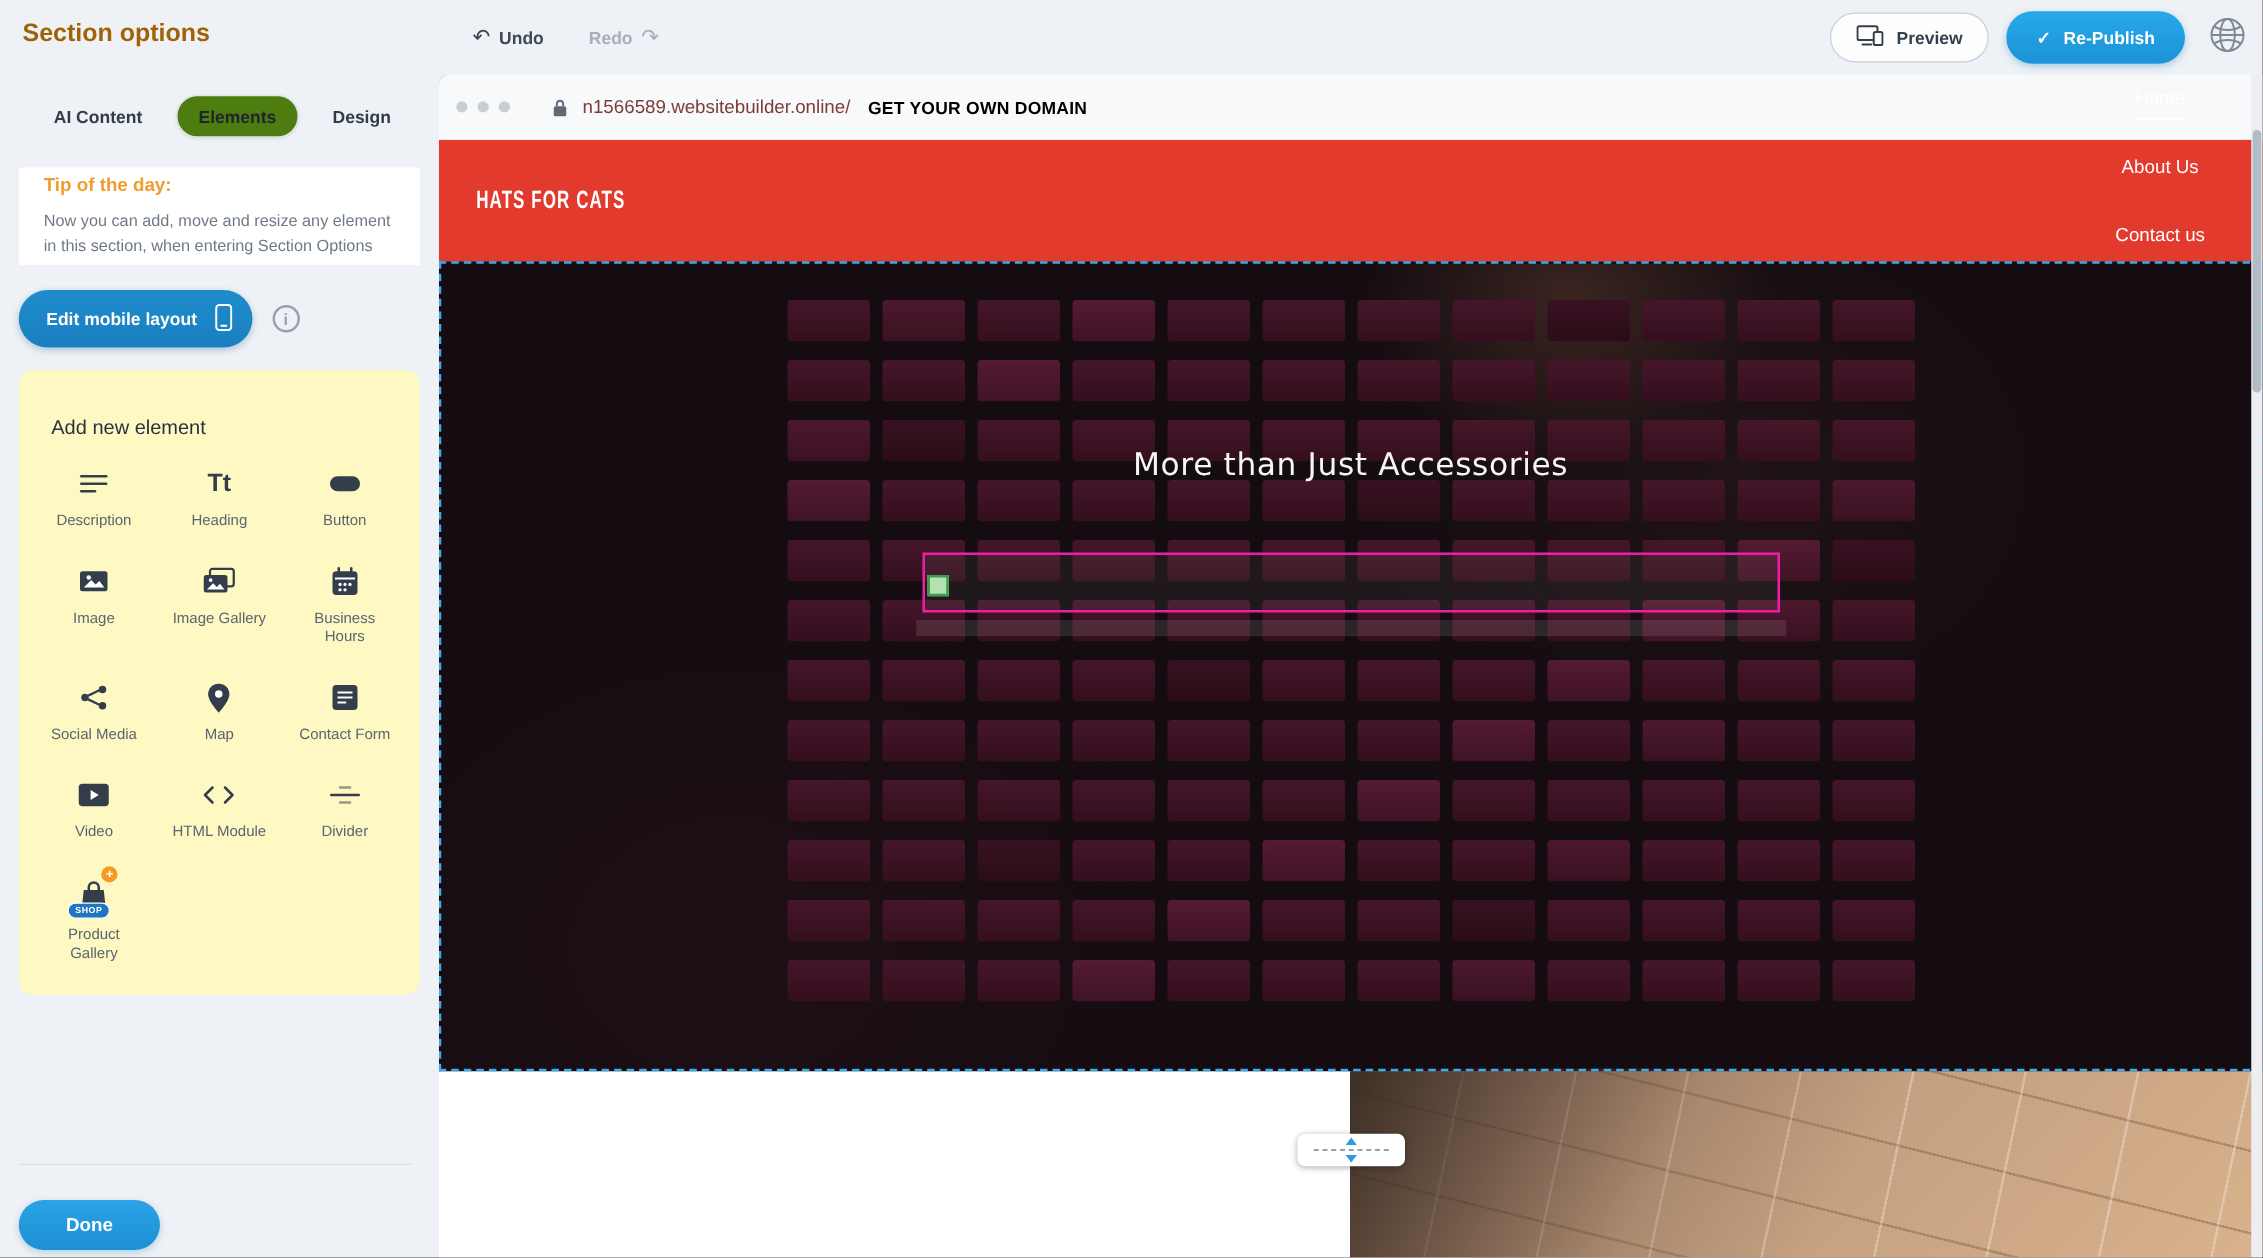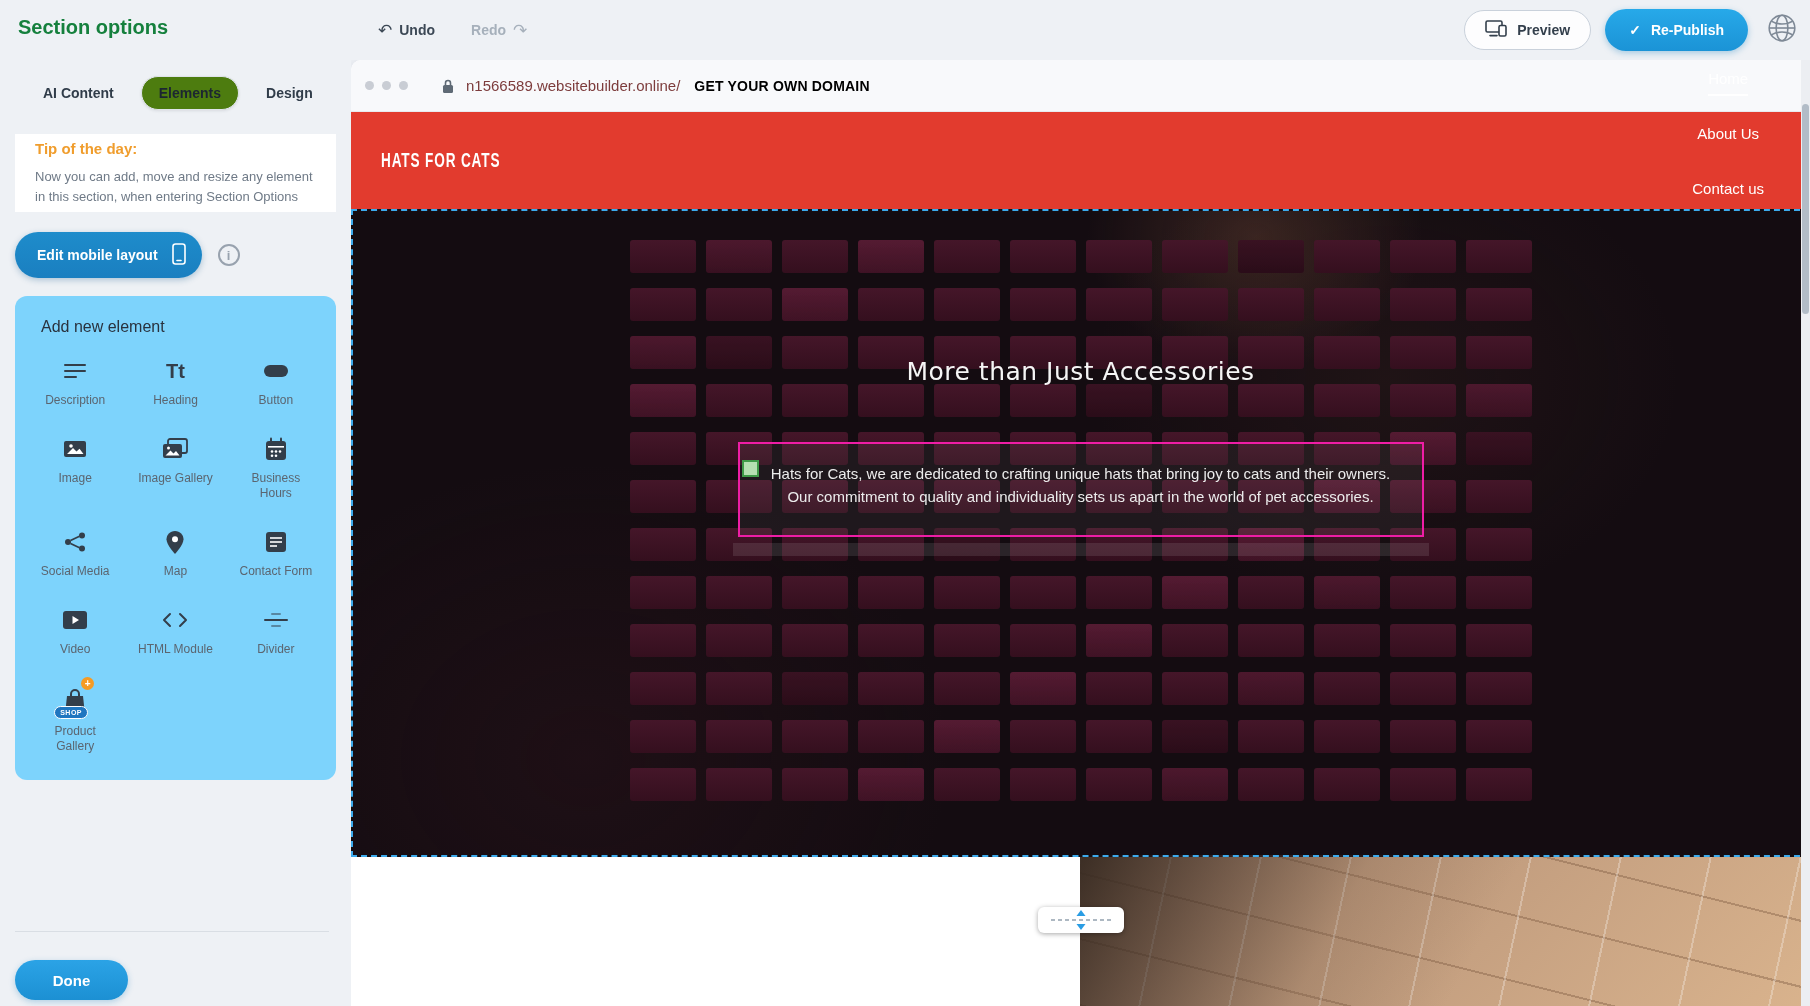--- a/index.html
+++ b/index.html
@@ -2,21 +2,21 @@
 <html><head>
 <meta charset="utf-8">
 <style>
   * { box-sizing: border-box; margin: 0; padding: 0; }
   html,body { width:1810px; height:1006px; overflow:hidden; }
   body { font-family:"Liberation Sans", sans-serif; background:#eef1f5; position:relative; color:#1c2430; }
   .btn { cursor:pointer; user-select:none; }
 
   
   .topbar { position:absolute; top:0; left:0; right:0; height:60px; background:#eef1f5; z-index:30; }
-  .topbar-title { position:absolute; left:18px; top:16px; font-size:20px; font-weight:700; color:#15803d; }
+  .topbar-title { position:absolute; left:18px; top:16px; font-size:20px; font-weight:700; color:#a16207; }
   .undo-redo { position:absolute; left:378px; top:0; height:60px; display:flex; align-items:center; gap:36px; }
   .ur-item { display:flex; align-items:center; gap:7px; font-size:14px; font-weight:700; }
   .ur-icon { font-family:"DejaVu Sans", sans-serif; font-size:17px; font-weight:400; line-height:1; }
   .undo { color:#3c4855; }
   .redo { color:#a6b0bb; }
   .topbar-right { position:absolute; right:8px; top:9px; display:flex; align-items:center; gap:14px; }
   .preview-btn { height:40px; padding:0 20px; border-radius:20px; background:#fdfdfe; border:1px solid #c9d1db; display:flex; align-items:center; gap:10px; font-size:14px; font-weight:700; color:#333f4c; }
   .republish-btn { height:42px; padding:0 24px; border-radius:21px; background:linear-gradient(180deg,#27a9e9,#1b93d6); color:#fff; display:flex; align-items:center; gap:10px; font-size:14px; font-weight:700; box-shadow:0 2px 6px rgba(30,130,190,.35); }
   .check-glyph { font-size:14px; }
   .globe-btn { width:40px; height:40px; display:flex; align-items:center; justify-content:center; border-radius:50%; }
@@ -25,21 +25,21 @@
   .sidebar { position:absolute; top:60px; left:0; width:351px; bottom:0; background:#eef1f5; z-index:20; }
   .tabs { margin:16px 0 0 26px; display:flex; align-items:center; gap:10px; }
   .tab { padding:8px 17px; font-size:14px; color:#303c49; border-radius:18px;font-weight:bold; }
   .tab.active { background:#4d7c0f; border:1px solid #dfe4ea; box-shadow:0 1px 3px rgba(20,30,40,.1); font-weight:700; color:#1c2631; }
   .tip-card { margin:24px 15px 0; background:#fff; border-radius:0; padding:6px 20px; }
   .tip-title { color:#f09d2d; font-weight:700; font-size:15px; }
   .tip-body { margin-top:10px; color:#6f7a87; font-size:13px; line-height:1.5; }
   .mobile-row { margin:20px 15px 0; display:flex; align-items:center; gap:16px; }
   .mobile-btn { height:46px; border-radius:23px; background:linear-gradient(180deg,#1e8ccb,#1a7fc0); color:#fff; font-weight:700; font-size:14px; display:flex; align-items:center; gap:14px; padding:0 16px 0 22px; box-shadow:0 2px 6px rgba(20,90,140,.3); }
   .info-btn { width:22px; height:22px; border-radius:50%; border:2px solid #98a2ae; color:#98a2ae; font-weight:700; font-size:13px; display:flex; align-items:center; justify-content:center; }
-  .elements-card { margin:18px 15px 0; background:#7dd3fc; border-radius:12px; padding:22px 10px 26px; }
+  .elements-card { margin:18px 15px 0; background:#fef9c3; border-radius:12px; padding:38px 10px 26px; }
   .elements-title { font-size:16px; color:#29323e; margin-left:16px; }
   .elements-grid { margin-top:20px; display:grid; grid-template-columns:repeat(3,1fr); row-gap:26px; }
   .element-item { display:flex; flex-direction:column; align-items:center; gap:7px; cursor:pointer; }
   .element-icon { height:30px; display:flex; align-items:center; justify-content:center; color:#333e4a; position:relative; }
   .element-label { font-size:12px; color:#5b6570; text-align:center; line-height:1.25; max-width:76px; }
   .tt-glyph { font-size:20px; font-weight:600; color:#333e4a; line-height:1; }
   .shop-pill { position:absolute; bottom:-2px; left:-8px; background:#1f76c0; color:#fff; font-size:7px; font-weight:700; letter-spacing:.5px; padding:2px 5px; border-radius:7px; border:1px solid #fff; }
   .plus-badge { position:absolute; top:-6px; right:-6px; width:13px; height:13px; border-radius:50%; background:#f59b24; color:#fff; font-size:10px; font-weight:700; display:flex; align-items:center; justify-content:center; line-height:1; }
   .sidebar-divider { position:absolute; left:15px; right:22px; bottom:74px; border-top:1px solid #d9dee4; }
   .done-btn { position:absolute; left:15px; bottom:6px; width:113px; height:40px; border-radius:20px; background:linear-gradient(180deg,#2ba3e6,#1c90d3); color:#fff; font-weight:700; font-size:15px; display:flex; align-items:center; justify-content:center; box-shadow:0 2px 6px rgba(30,130,190,.3); }
@@ -491,21 +491,20 @@
           <div class="tile"></div>
           <div class="tile"></div>
           <div class="tile"></div>
           <div class="tile"></div>
           <div class="tile"></div>
         </div>
       <div class="hero-content">
         <div class="hero-sub">More than Just Accessories</div>
         <div class="text-element">
           <span class="handle-green"></span>
-          <p>Hats for Cats, we are dedicated to crafting unique hats that bring joy to cats and their owners. Our commitment to quality and individuality sets us apart in the world of pet accessories.</p>
         </div>
         <div class="fade-band"></div>
       </div>
     </section>
 
     <div class="below">
       <div class="below-left"></div>
       <div class="below-photo"></div>
     </div>
 

